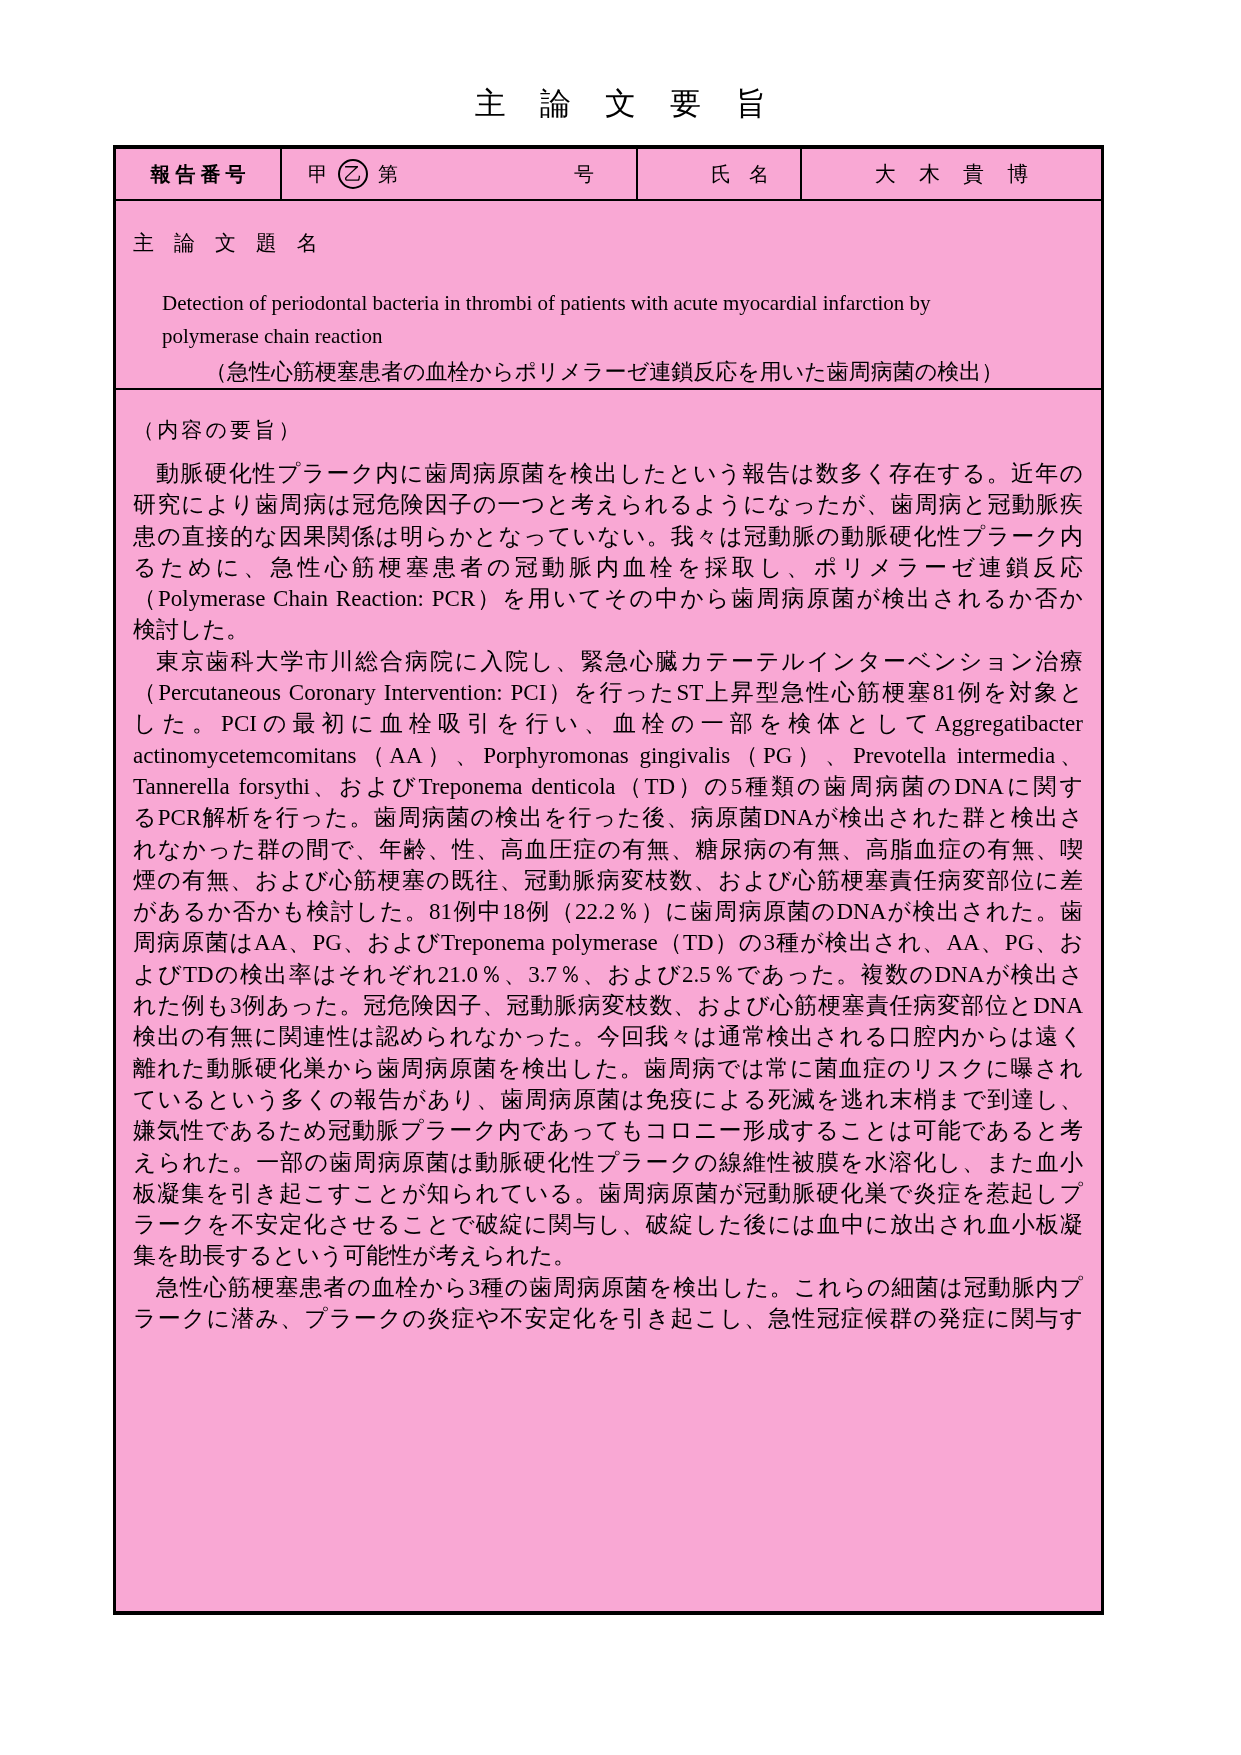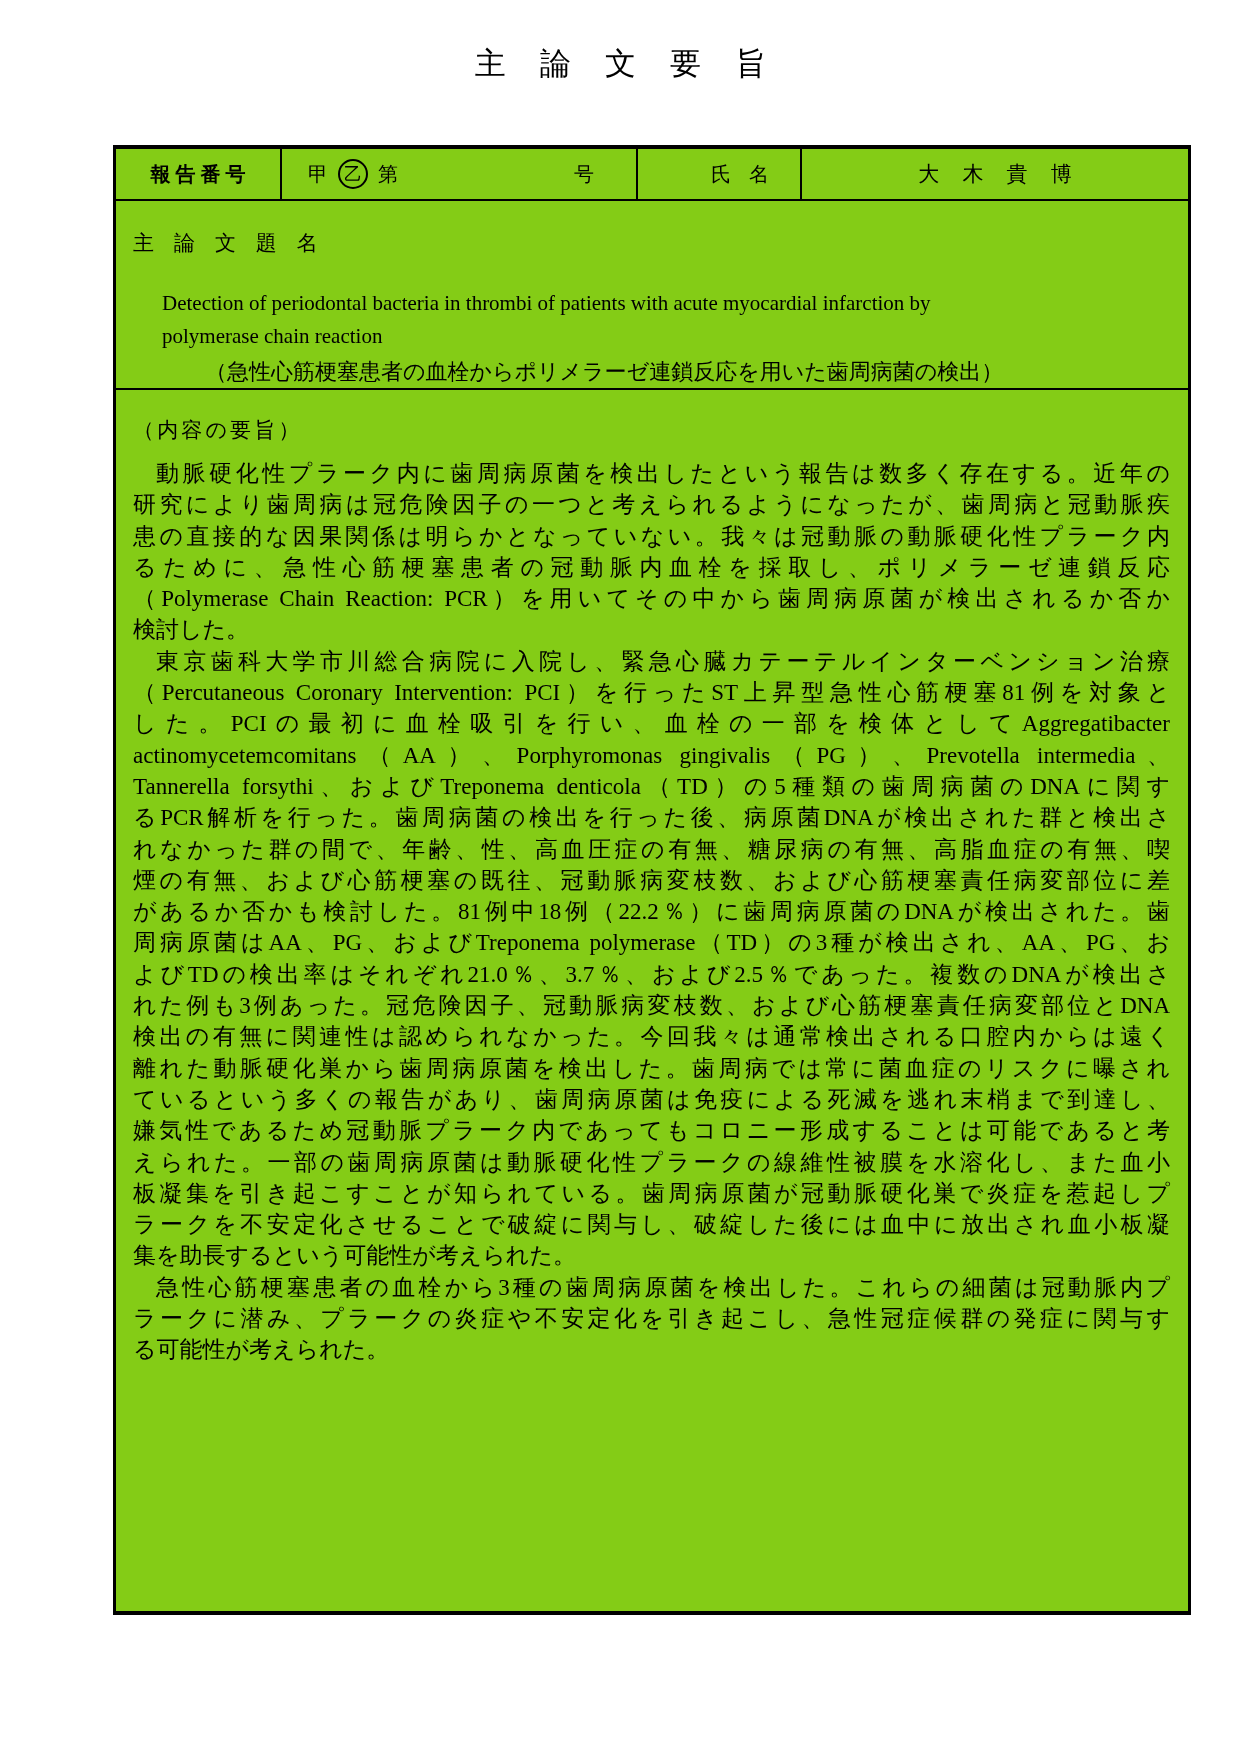--- a/index.html
+++ b/index.html
@@ -11,38 +11,38 @@
   }
   .page {
     position: relative;
     width: 1241px;
     height: 1755px;
     background: #ffffff;
     overflow: hidden;
   }
   .page-title {
     margin: 0;
-    padding-top: 43px;
+    padding-top: 83px;
     text-align: center;
     font-size: 31px;
     font-weight: normal;
     letter-spacing: 1.1em;
     text-indent: 1.1em; 
   }
   .doc-box {
     position: absolute;
     left: 113px;
     top: 145px;
-    width: 1078px;
+    width: 991px;
     height: 1470px;
     border: 3px solid #000;
     border-top-width: 4px;
     border-bottom-width: 4px;
     box-sizing: border-box;
-    background: #84cc16;
+    background: #f9a8d4;
   }
   
   .header-row {
     display: flex;
     height: 52px;
     border-bottom: 2px solid #000;
     box-sizing: border-box;
     align-items: stretch;
   }
   .cell {
@@ -191,18 +191,17 @@
           <div class="abs-line">検出の有無に関連性は認められなかった。今回我々は通常検出される口腔内からは遠く</div>
           <div class="abs-line">離れた動脈硬化巣から歯周病原菌を検出した。歯周病では常に菌血症のリスクに曝され</div>
           <div class="abs-line">ているという多くの報告があり、歯周病原菌は免疫による死滅を逃れ末梢まで到達し、</div>
           <div class="abs-line">嫌気性であるため冠動脈プラーク内であってもコロニー形成することは可能であると考</div>
           <div class="abs-line">えられた。一部の歯周病原菌は動脈硬化性プラークの線維性被膜を水溶化し、また血小</div>
           <div class="abs-line">板凝集を引き起こすことが知られている。歯周病原菌が冠動脈硬化巣で炎症を惹起しプ</div>
           <div class="abs-line">ラークを不安定化させることで破綻に関与し、破綻した後には血中に放出され血小板凝</div>
           <div class="abs-line last">集を助長するという可能性が考えられた。</div>
           <div class="abs-line indent">急性心筋梗塞患者の血栓から3種の歯周病原菌を検出した。これらの細菌は冠動脈内プ</div>
           <div class="abs-line">ラークに潜み、プラークの炎症や不安定化を引き起こし、急性冠症候群の発症に関与す</div>
-          <div class="abs-line last">る可能性が考えられた。</div>
         </div>
     </div>
 
   </div>
 </div>
 
 </body></html>

